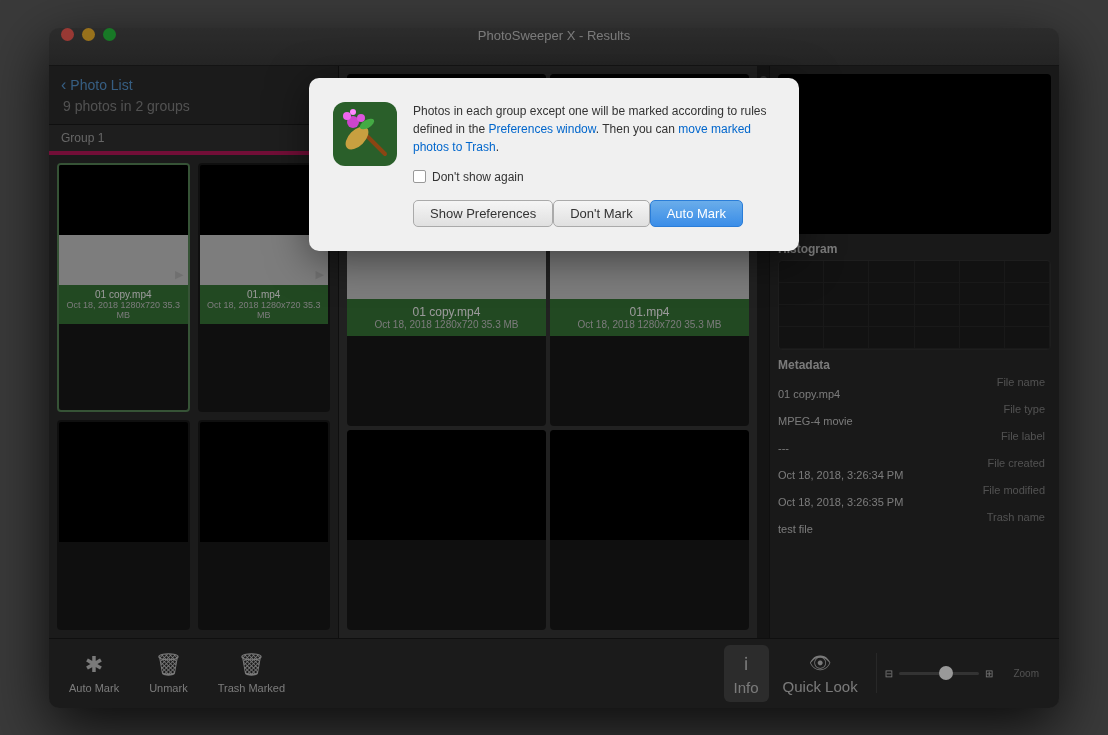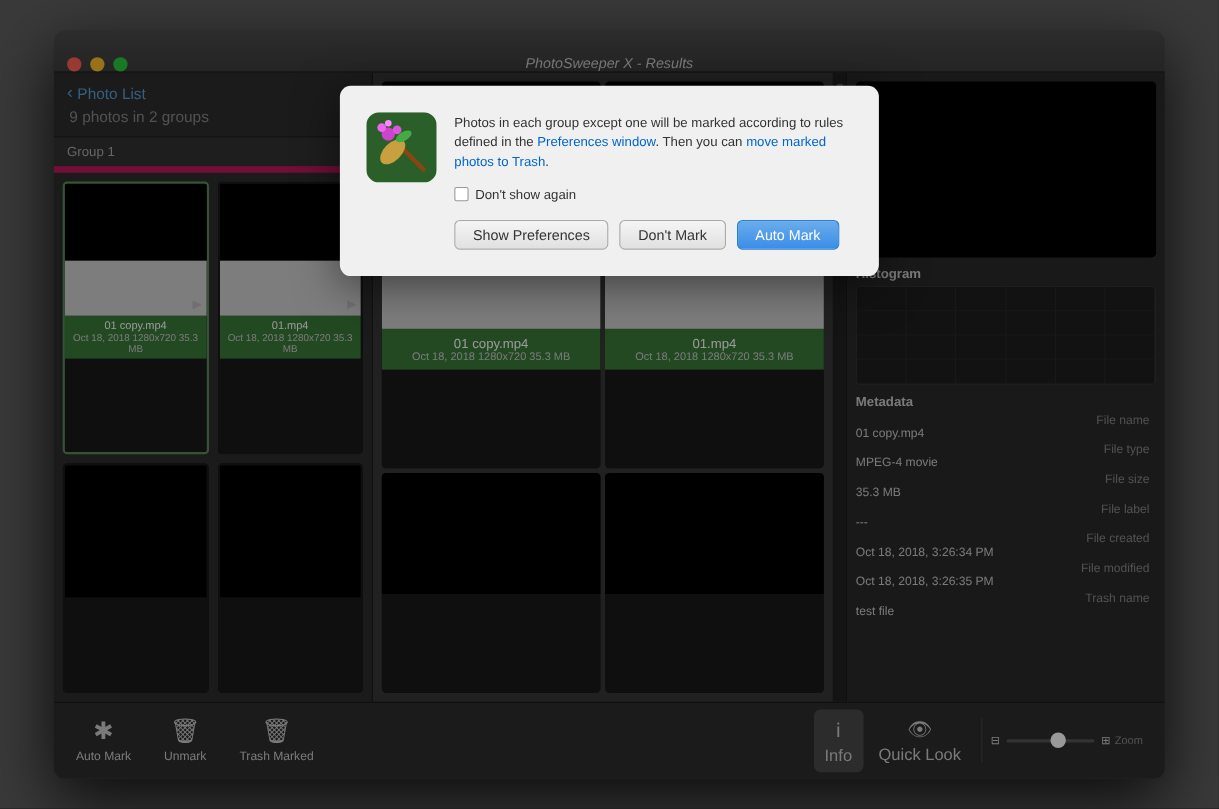--- a/index.html
+++ b/index.html
@@ -23,26 +23,25 @@
       display: flex;
       flex-direction: column;
       position: relative;
     }
 
     
     .titlebar {
       background: linear-gradient(to bottom, #4a4a4a, #3d3d3d);
       height: 38px;
       display: flex;
-      align-items: flex-end;
+      align-items: flex-start;
       justify-content: center;
       position: relative;
       flex-shrink: 0;
       border-bottom: 1px solid #222;
-      font-style: italic;
     }
     .titlebar-buttons {
       position: absolute;
       left: 12px;
       display: flex;
       gap: 8px;
     }
     .titlebar-btn {
       width: 13px;
       height: 13px;
@@ -94,21 +93,21 @@
       color: #888;
       font-size: 14px;
       margin-top: 4px;
       padding-left: 2px;
     }
     .sidebar-group-label {
       padding: 6px 12px;
       color: #aaa;
       font-size: 12px;
       background: #333;
-      border-bottom: 6px solid #be185d;
+      border-bottom: 4px solid #be185d;
     }
 
     
     .center-area {
       flex: 1;
       background: #383838;
       display: flex;
       flex-direction: column;
       overflow: hidden;
     }
@@ -317,21 +316,20 @@
       flex-shrink: 0;
       cursor: pointer;
     }
     .modal-checkbox-label {
       font-size: 12px;
       color: #333;
       cursor: pointer;
     }
     .modal-buttons {
       display: flex;
-      gap: 10px;
       justify-content: flex-start;
     }
     .modal-btn {
       padding: 5px 16px;
       border-radius: 5px;
       font-size: 13px;
       cursor: pointer;
       border: 1px solid #aaa;
       background: linear-gradient(to bottom, #f5f5f5, #e0e0e0);
       color: #333;
@@ -472,24 +470,20 @@
       </div>
       <div class="right-section-title">Metadata</div>
       <div class="metadata-section">
         <div class="metadata-row">
           <span class="metadata-label">File name</span>
           <span class="metadata-value">01 copy.mp4</span>
         </div>
         <div class="metadata-row">
           <span class="metadata-label">File type</span>
           <span class="metadata-value">MPEG-4 movie</span>
-        </div>
-        <div class="metadata-row">
-          <span class="metadata-label">File size</span>
-          <span class="metadata-value">35.3 MB</span>
         </div>
         <div class="metadata-row">
           <span class="metadata-label">File label</span>
           <span class="metadata-value">---</span>
         </div>
         <div class="metadata-row">
           <span class="metadata-label">File created</span>
           <span class="metadata-value">Oct 18, 2018, 3:26:34 PM</span>
         </div>
         <div class="metadata-row">
@@ -526,21 +520,21 @@
       <button class="toolbar-icon-btn">
         <span class="icon" style="font-size:18px;">👁</span>
         <span class="label">Quick Look</span>
       </button>
       <div style="width:1px; height:40px; background:#444; margin:0 4px;"></div>
       <div class="zoom-control">
         <span style="font-size:10px;">⊟</span>
         <input type="range" class="zoom-slider" min="0" max="100" value="60" style="">
         <span style="font-size:10px;">⊞</span>
       </div>
-      <span style="font-size:10px; color:#888; margin-left:0;">Zoom</span>
+      <span style="font-size:10px; color:#888; margin-left:16px;">Zoom</span>
     </div>
   </div>
 
   <div class="modal-overlay">
     <div class="modal-dialog">
 
       <div class="modal-icon">
         <svg width="64" height="64" viewBox="0 0 64 64">
 
           <rect width="64" height="64" rx="12" fill="#2a5f2a"></rect>

